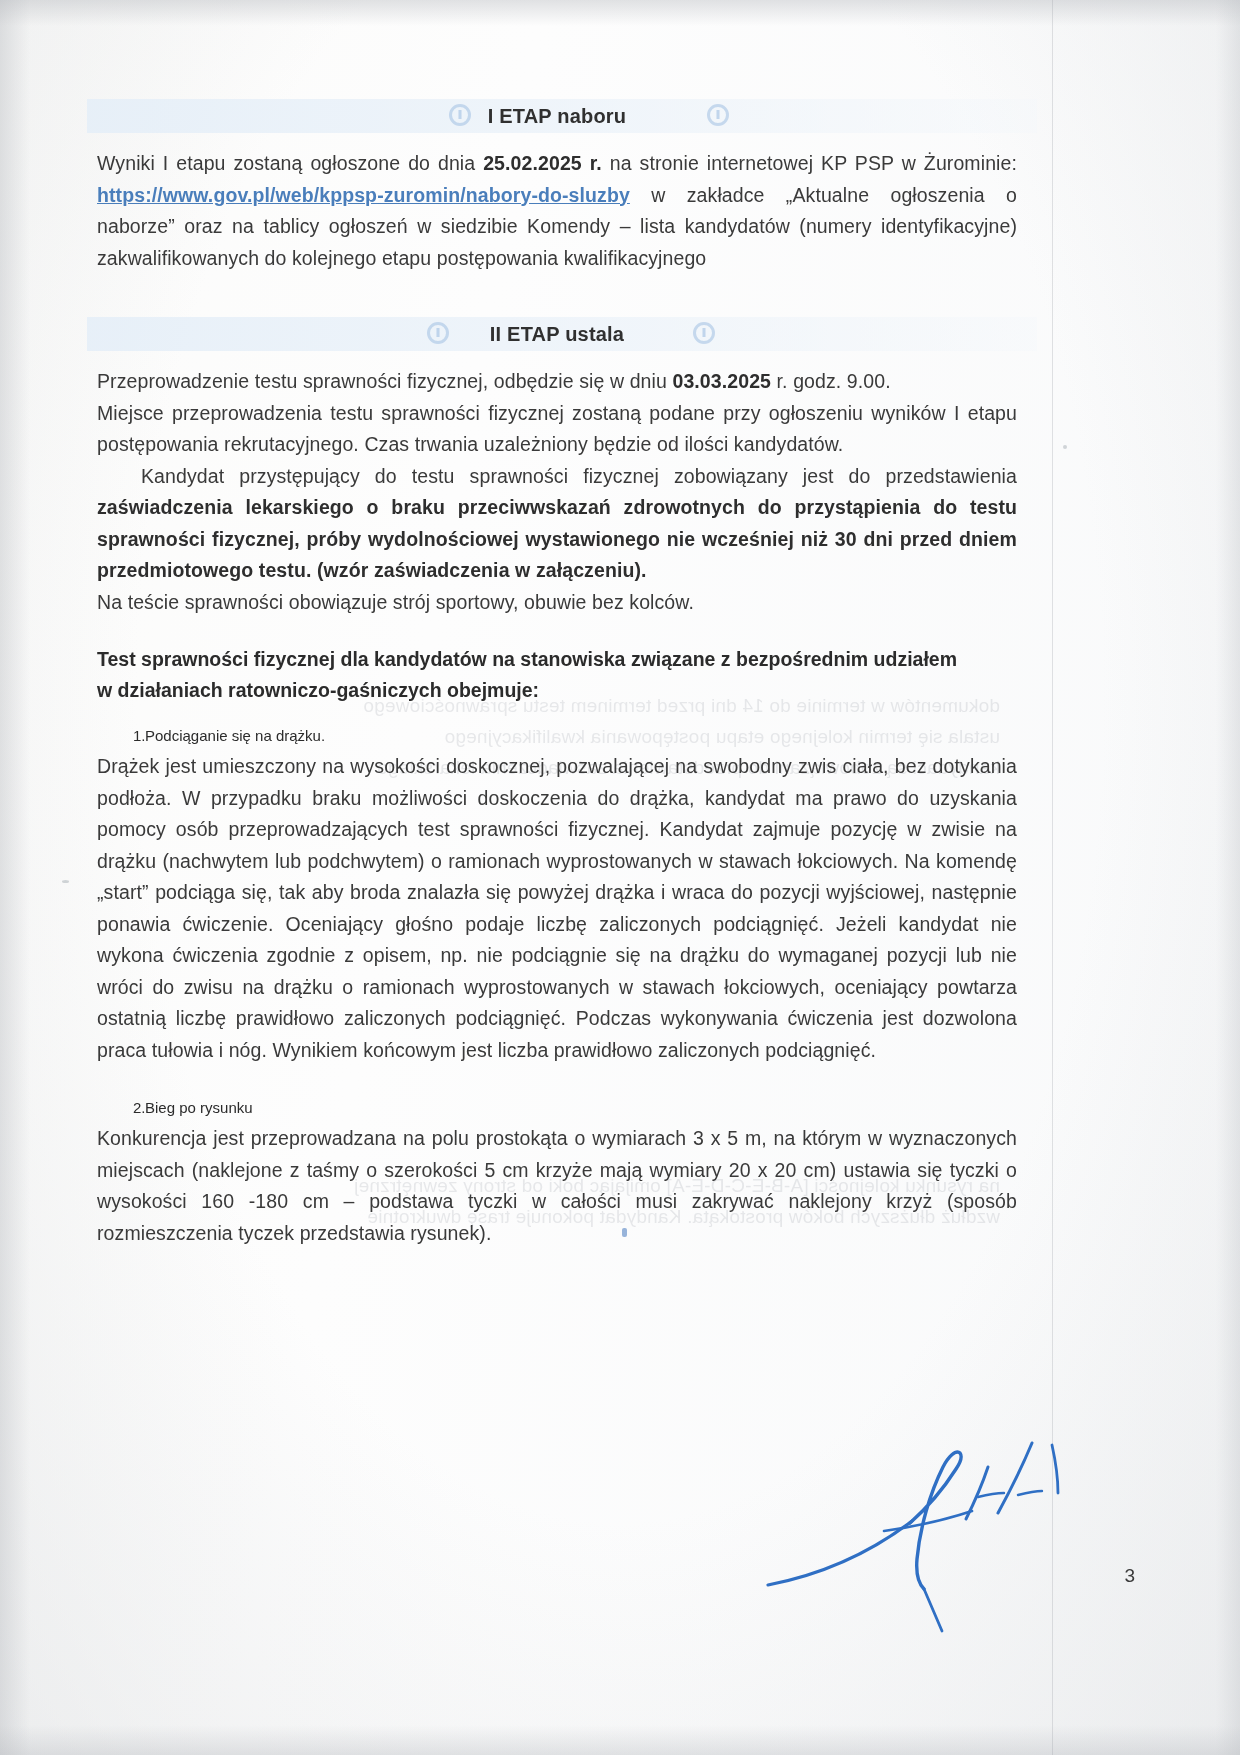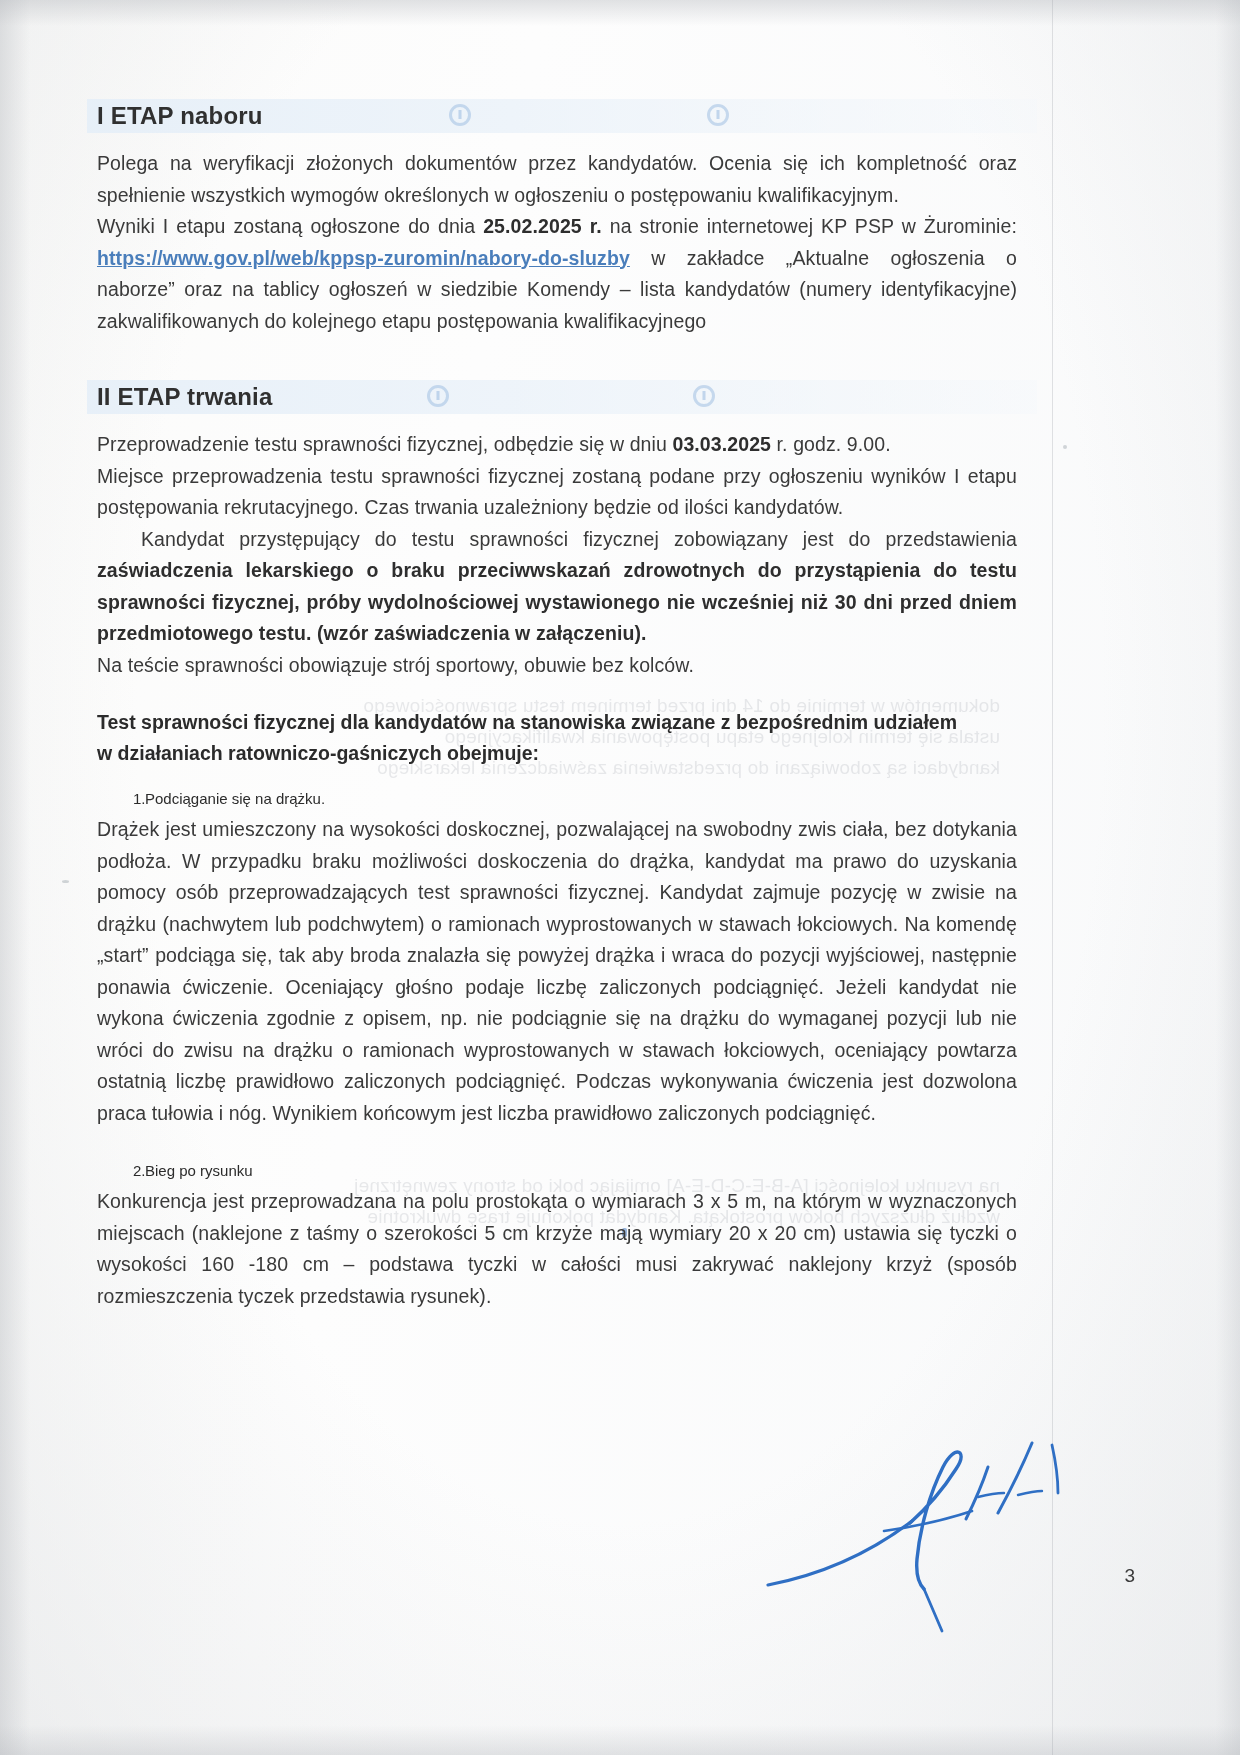--- a/index.html
+++ b/index.html
@@ -111,22 +111,23 @@
     width: 3px;
     height: 9px;
     background: rgba(160,192,226,0.6);
     transform: translateX(-50%);
   }
   .banner .ring.r1 { left: 352px; }
   .banner .ring.r2 { left: 610px; }
   .banner h2 {
     position: relative;
     margin: 0;
-    font-size: 24px;
+    font-size: 20px;
     font-weight: bold;
+    text-align: center;
     line-height: 40px;
     color: #303030;
     letter-spacing: .2px;
   }
   .banner.second .ring.r1 { left: 330px; }
   .banner.second .ring.r2 { left: 596px; }
 
   p {
     margin: 0;
     font-size: 19.5px;
@@ -208,31 +209,30 @@
 
   <div class="content">
 
     <div class="banner">
       <div class="band"></div>
       <div class="ring r1"></div>
       <div class="ring r2"></div>
       <h2>I ETAP naboru</h2>
     </div>
 
-    <p><span>Polega na weryfikacji złożonych dokumentów przez kandydatów. Ocenia się ich kompletność oraz spełnienie wszystkich wymogów określonych w ogłoszeniu o postępowaniu kwalifikacyjnym.</span></p>
 
     <p><span>Wyniki I etapu zostaną ogłoszone do dnia </span><b>25.02.2025 r.</b><span> na stronie internetowej KP PSP w Żurominie: </span><a class="link" href="#">https://www.gov.pl/web/kppsp-zuromin/nabory-do-sluzby</a><span> w zakładce „Aktualne ogłoszenia o naborze” oraz na tablicy ogłoszeń w siedzibie Komendy – lista kandydatów (numery identyfikacyjne) zakwalifikowanych do kolejnego etapu postępowania kwalifikacyjnego</span></p>
 
     <div class="gap-lg"></div>
 
     <div class="banner second">
       <div class="band"></div>
       <div class="ring r1"></div>
       <div class="ring r2"></div>
-      <h2>II ETAP trwania</h2>
+      <h2>II ETAP ustala</h2>
     </div>
 
     <p class="tight"><span>Przeprowadzenie testu sprawności fizycznej, odbędzie się w dniu </span><b>03.03.2025</b><span> r. godz. 9.00.</span></p>
 
     <p><span>Miejsce przeprowadzenia testu sprawności fizycznej zostaną podane przy ogłoszeniu wyników I etapu postępowania rekrutacyjnego. Czas trwania uzależniony będzie od ilości kandydatów.</span></p>
 
     <p class="indent"><span>Kandydat przystępujący do testu sprawności fizycznej zobowiązany jest do przedstawienia </span><b>zaświadczenia lekarskiego o braku przeciwwskazań zdrowotnych do przystąpienia do testu sprawności fizycznej, próby wydolnościowej wystawionego nie wcześniej niż 30 dni przed dniem przedmiotowego testu. (wzór zaświadczenia w załączeniu).</b></p>
 
     <p class="tight"><span>Na teście sprawności obowiązuje strój sportowy, obuwie bez kolców.</span></p>
 

